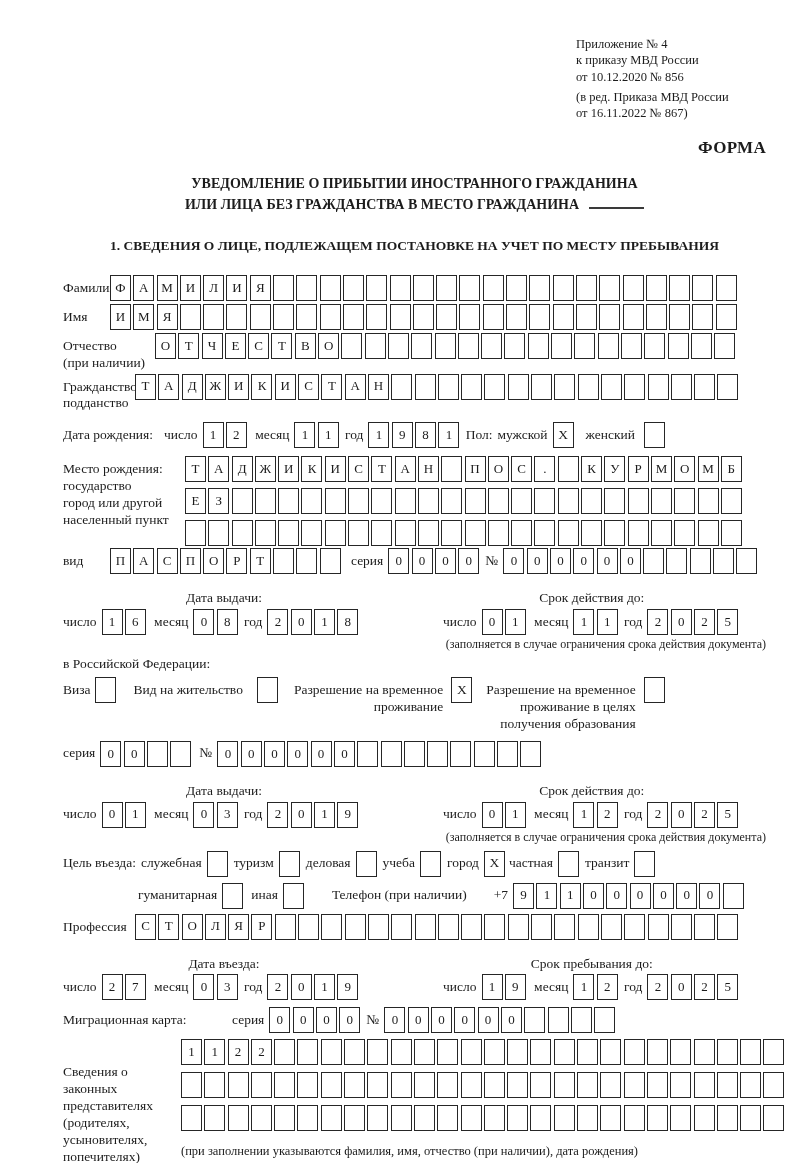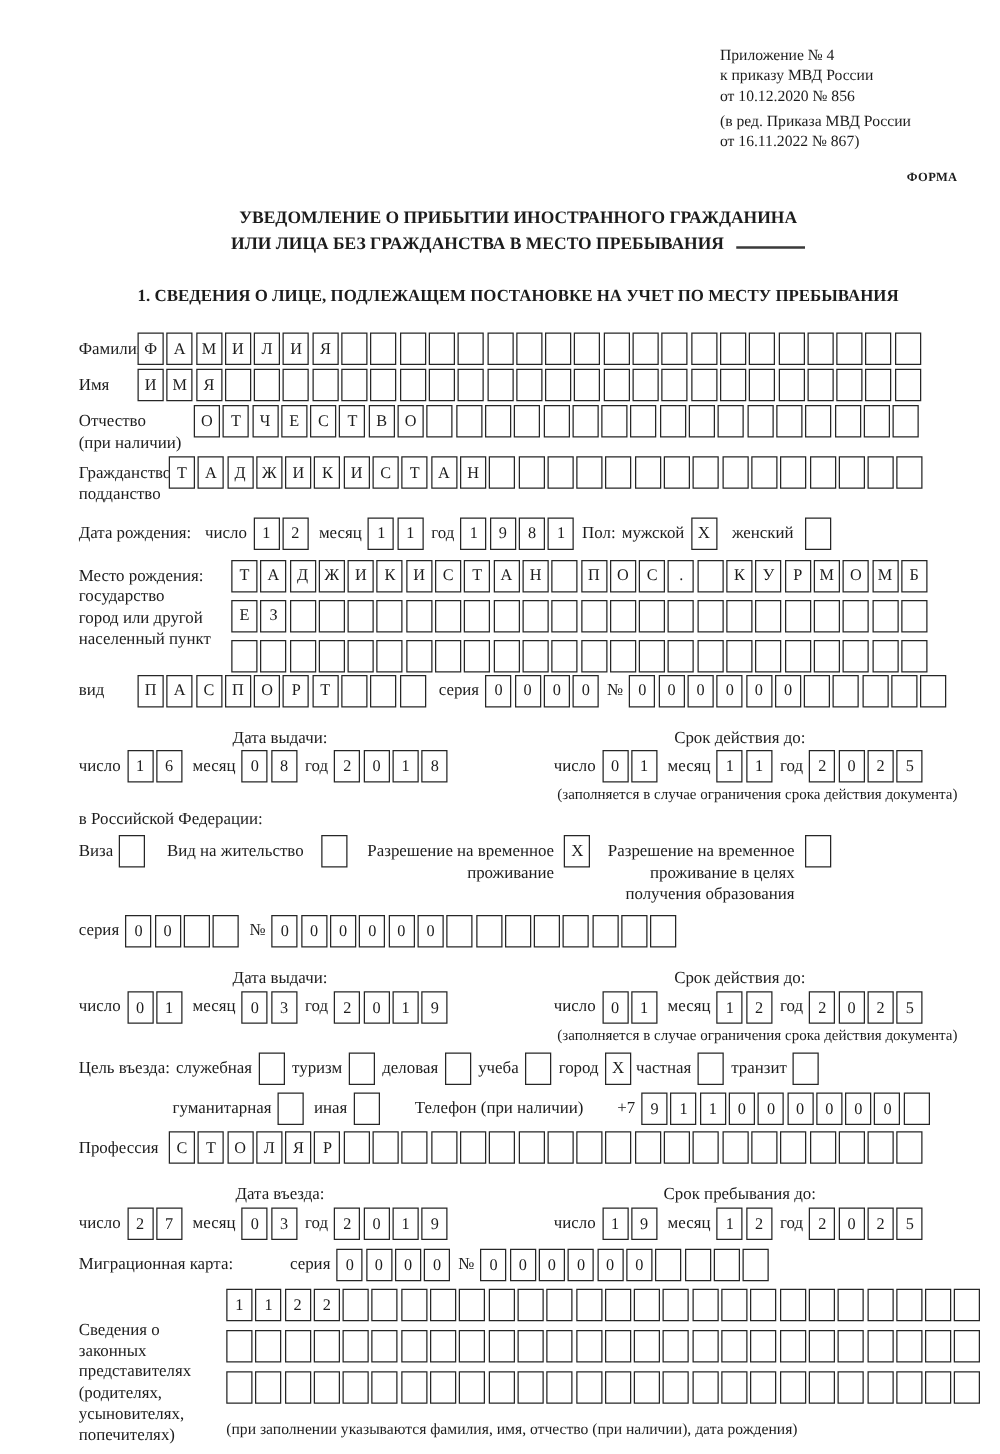--- a/index.html
+++ b/index.html
@@ -5,21 +5,21 @@
   html,body{margin:0;padding:0;background:#ffffff;}
   .page{
     width:800px;height:1163px;box-sizing:border-box;position:relative;overflow:hidden;
     background:#ffffff;color:#1c1c1c;
     font-family:"Liberation Serif","DejaVu Serif",serif;
     font-size:13.5px;line-height:1.25;
     padding:36px 34px 10px 63px;
   }
   .hdr{margin-left:auto;width:190px;font-size:12.5px;line-height:1.3;}
   .hdr .amend{margin-top:4px;}
-  .form-label{text-align:right;font-weight:bold;margin-top:16px;font-size:10px;letter-spacing:.3px;}
+  .form-label{text-align:right;font-weight:bold;margin-top:16px;font-size:17px;letter-spacing:.3px;}
   .title{text-align:center;font-weight:bold;font-size:14px;line-height:1.55;margin-top:14px;}
   .u-line{display:inline-block;width:55px;border-bottom:2px solid #3a3a3a;height:12px;margin-left:10px;}
   .sec-heading{font-weight:bold;font-size:13.5px;text-align:center;margin-top:22px;}
   .row{display:flex;align-items:flex-start;}
   .lblcol{flex:none;padding-top:5px;}
   .cells{display:flex;flex-wrap:nowrap;}
   .cell{
     box-sizing:border-box;flex:none;width:21px;height:26px;margin-right:2.3px;
     border:1.6px solid #262626;display:flex;align-items:center;justify-content:center;
     font-size:13px;background:#fff;
@@ -51,21 +51,21 @@
     <div>к приказу МВД России</div>
     <div>от 10.12.2020 № 856</div>
     <div class="amend">(в ред. Приказа МВД России</div>
     <div>от 16.11.2022 № 867)</div>
   </div>
 
   <div class="form-label">ФОРМА</div>
 
   <div class="title">
     <div>УВЕДОМЛЕНИЕ О ПРИБЫТИИ ИНОСТРАННОГО ГРАЖДАНИНА</div>
-    <div><span>ИЛИ ЛИЦА БЕЗ ГРАЖДАНСТВА В МЕСТО ПРЕБЫВАНИЯ</span><span class="u-line"></span></div>
+    <div><span>ИЛИ ЛИЦА БЕЗ ГРАЖДАНСТВА В МЕСТО ГРАЖДАНИНА</span><span class="u-line"></span></div>
   </div>
 
   <div class="sec-heading">1. СВЕДЕНИЯ О ЛИЦЕ, ПОДЛЕЖАЩЕМ ПОСТАНОВКЕ НА УЧЕТ ПО МЕСТУ ПРЕБЫВАНИЯ</div>
 
   <div class="row" style="margin-top:20px;">
     <div class="lblcol" style="width:47px;">Фамилия</div>
     <div class="cells">
         <div class="cell">Ф</div>
         <div class="cell">А</div>
         <div class="cell">М</div>

